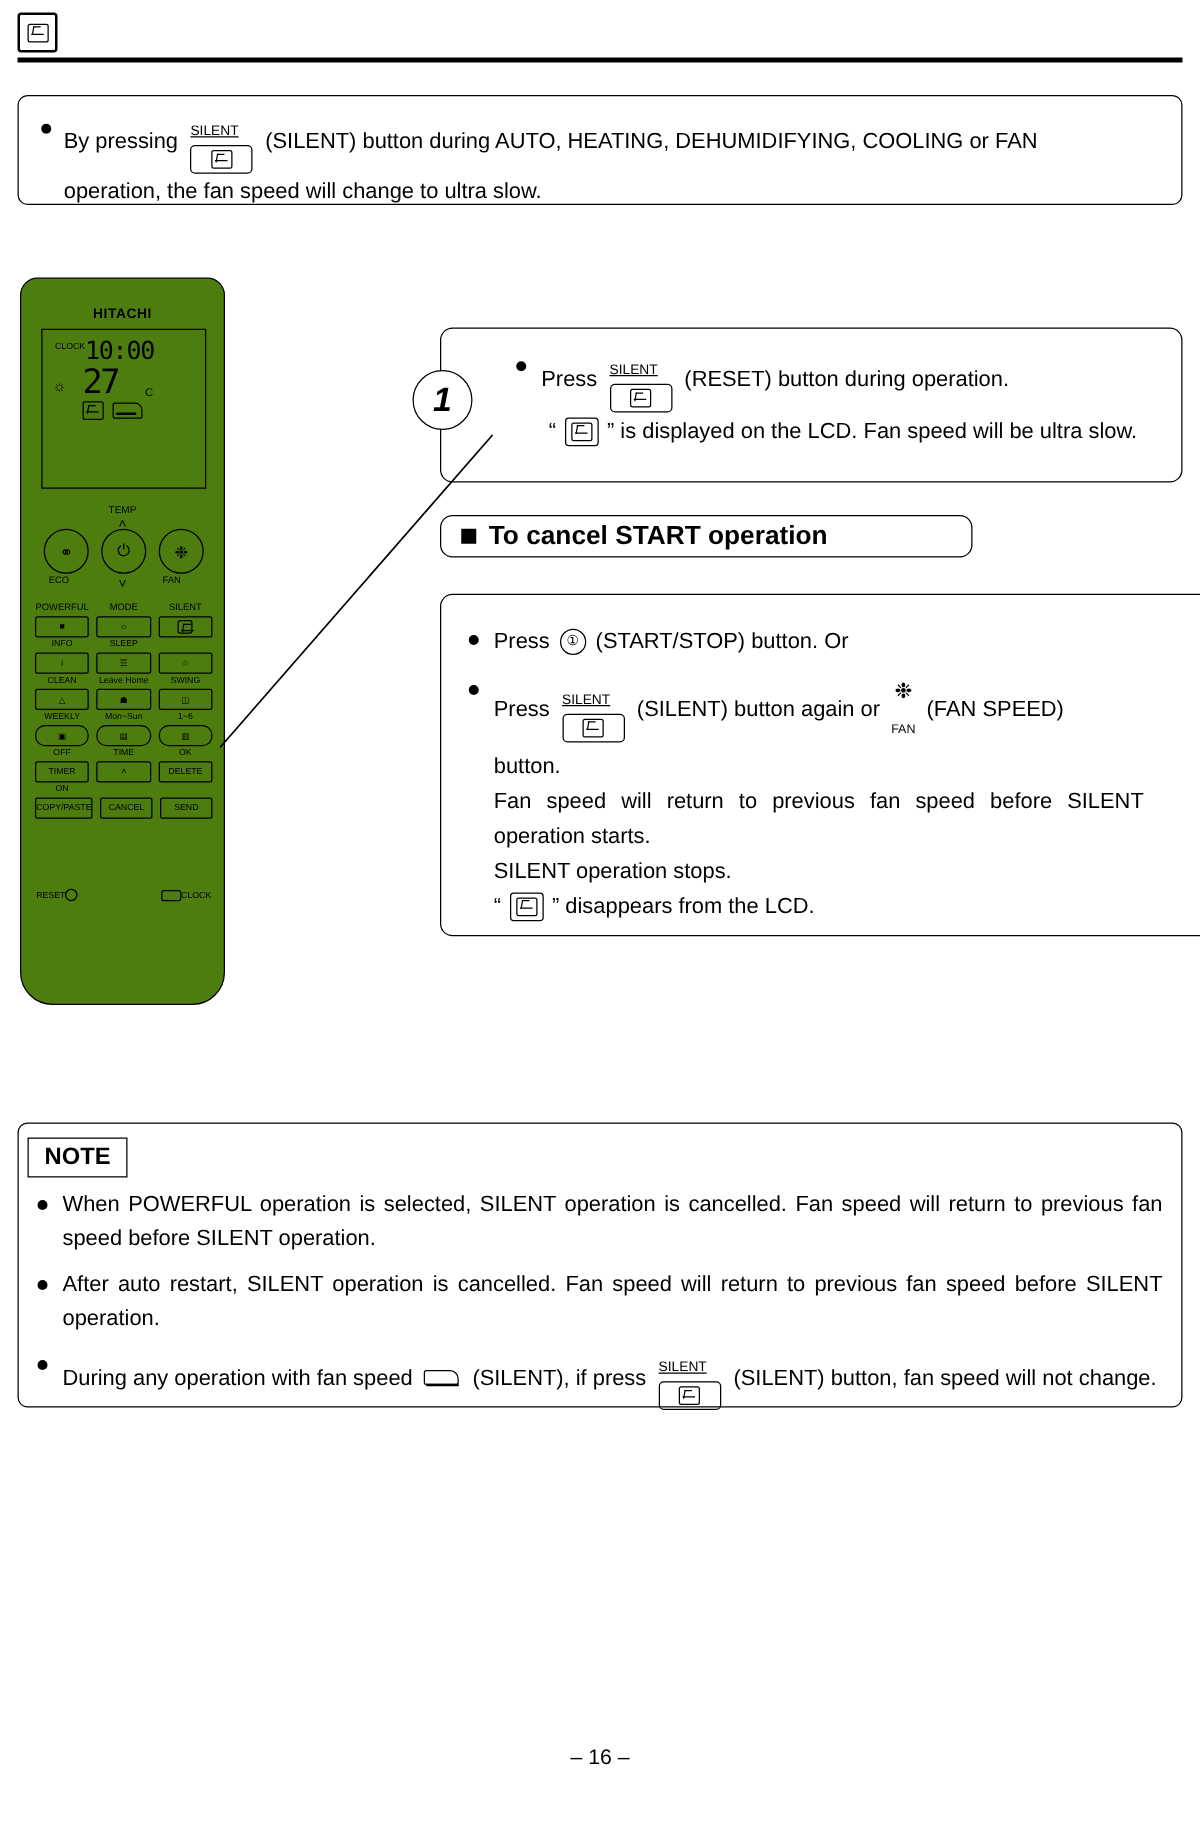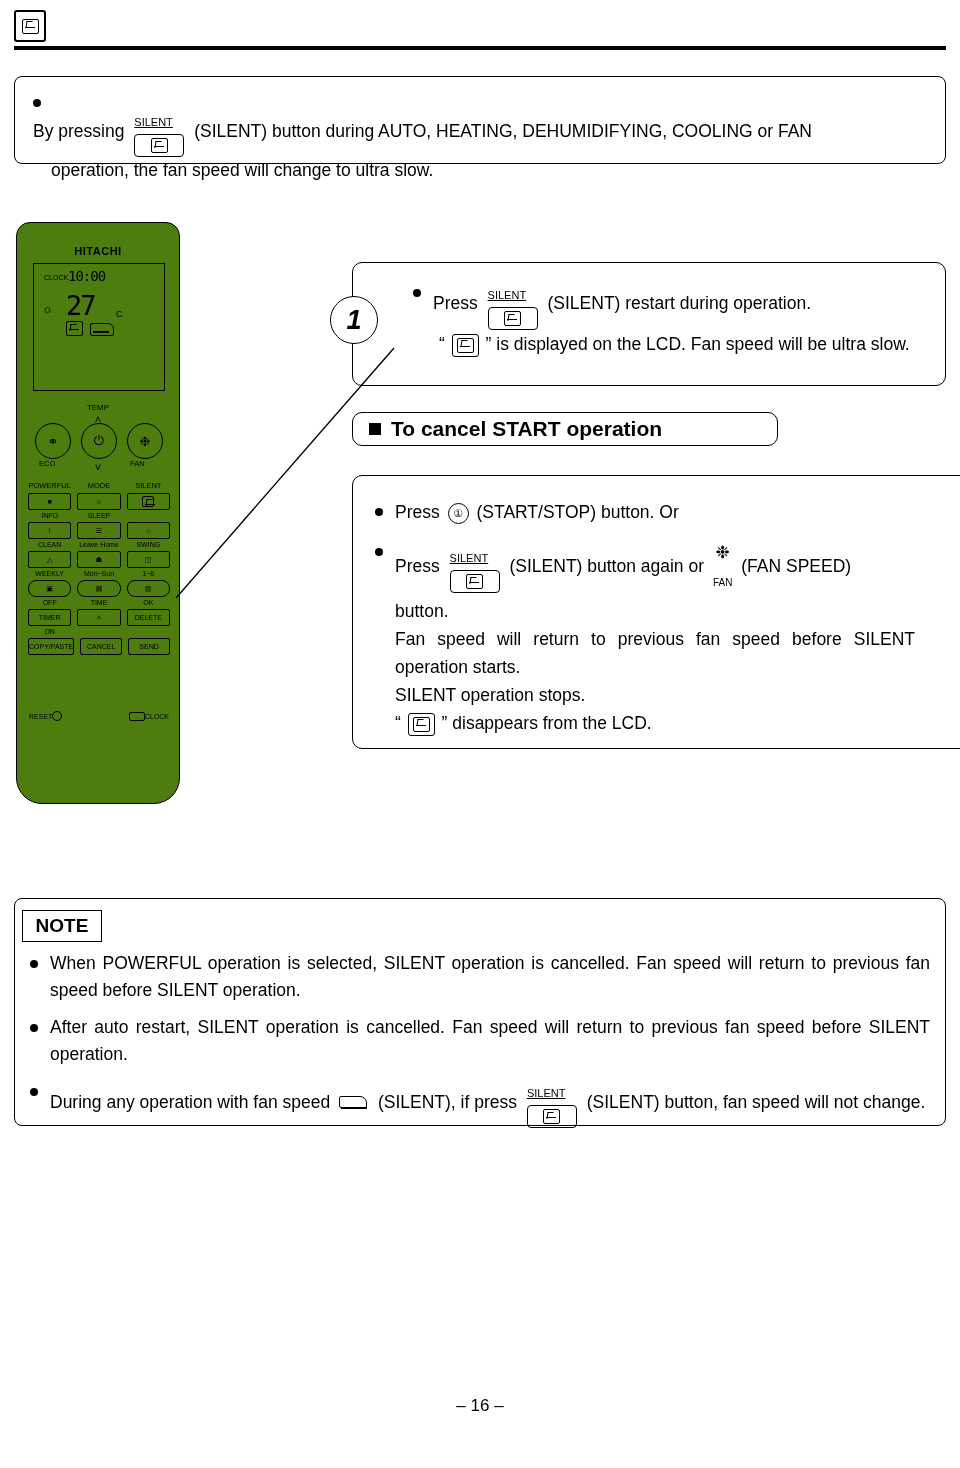--- a/index.html
+++ b/index.html
@@ -24,21 +24,21 @@
   .hdr-title { font-size:29px; font-weight:bold; letter-spacing:0.5px; }
   .hdr-rule { margin-top:4px; border-top:4px solid #000; width:932px; }
 
   
   .intro-box {
     position:absolute; left:14px; top:76px; width:932px; height:88px;
     border:1px solid #000; border-radius:8px;
     box-sizing:border-box;
   }
   .intro-inner { padding:12px 16px 0 18px; }
-  .bullet-row { display:flex; align-items:flex-start;flex-direction:column; }
+  .bullet-row { display:flex; align-items:flex-start; }
   .dot { width:8px; height:8px; background:#000; border-radius:50%; margin-top:10px; margin-right:10px; flex:none; }
   .intro-text { font-size:17.5px; line-height:27px; }
   .intro-line2 { margin-left:18px; font-size:17.5px; line-height:27px; }
 
   
   .btn-silent {
     display:inline-block; vertical-align:middle; position:relative;
     margin:0 5px;
   }
   .btn-silent .cap { font-size:11px; text-align:center; text-decoration:underline; line-height:12px; }
@@ -65,21 +65,21 @@
     position:absolute; left:8px; top:0; width:164px; height:582px;
     border:1.5px solid #000; border-radius:14px 14px 26px 26px; box-sizing:border-box;
     background:#4d7c0f;
   }
   .brand { position:absolute; top:22px; left:0; width:100%; text-align:center; font-size:11px; font-weight:bold; letter-spacing:0.5px;}
   .lcd {
     position:absolute; left:16px; top:40px; width:132px; height:128px;
     border:1px solid #000; box-sizing:border-box;
   }
   .lcd-clock { position:absolute; left:10px; top:10px; font-size:7px; }
-  .lcd-time { position:absolute; left:34px; top:4px; font-size:14px; letter-spacing:-1px; font-family:"DejaVu Sans Mono", monospace; }
+  .lcd-time { position:absolute; left:34px; top:4px; font-size:20px; letter-spacing:-1px; font-family:"DejaVu Sans Mono", monospace; }
   .lcd-temp { position:absolute; left:32px; top:26px; font-size:27px; font-family:"DejaVu Sans Mono", monospace; letter-spacing:-2px;}
   .lcd-c { position:absolute; left:82px; top:45px; font-size:9px; }
   .lcd-sun { position:absolute; left:8px; top:38px; font-size:12px; }
   .lcd-ic1 { position:absolute; left:32px; top:57px; }
   .lcd-ic2 { position:absolute; left:56px; top:58px; }
   .fanbar { display:inline-block; width:22px; height:11px; position:relative; border:1.2px solid #000; border-radius:2px 6px 2px 2px;}
   .fanbar::after{content:"";position:absolute;left:2px;bottom:2px;width:16px;height:2px;background:#000;}
 
   .temp-label { position:absolute; top:180px; left:0; width:100%; text-align:center; font-size:8px; }
   .chev { position:absolute; left:50%; transform:translateX(-50%); font-size:11px; }
@@ -316,21 +316,21 @@
       <div class="row">
         <div class="dot2"></div>
         <div class="txt">
           <span>Press</span>
           <span class="btn-silent">
             <span class="cap">SILENT</span>
             <span class="box">
               <span class="silent-glyph"></span>
             </span>
           </span>
-          <span>(SILENT) restart during operation.</span>
+          <span>(RESET) button during operation.</span>
         </div>
       </div>
       <div class="txt" style="margin-left:26px;">
         <span class="quote">“</span>
         <span class="lcdicon">
             <span class="silent-glyph"></span>
           </span>
         <span>” is displayed on the LCD. Fan speed will be ultra slow.</span>
       </div>
     </div>

